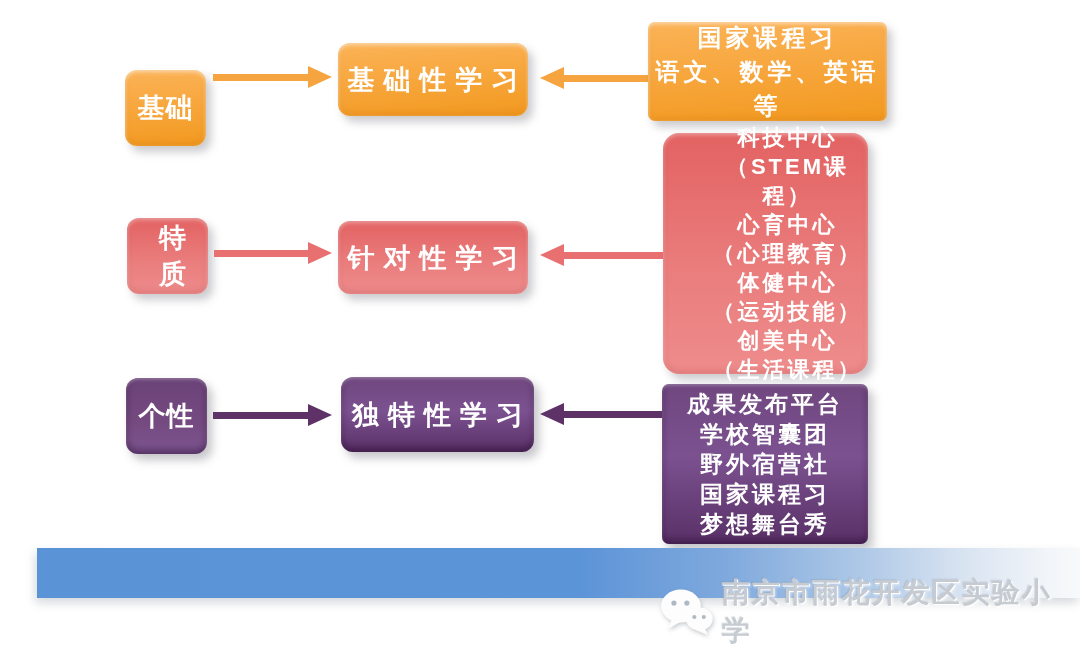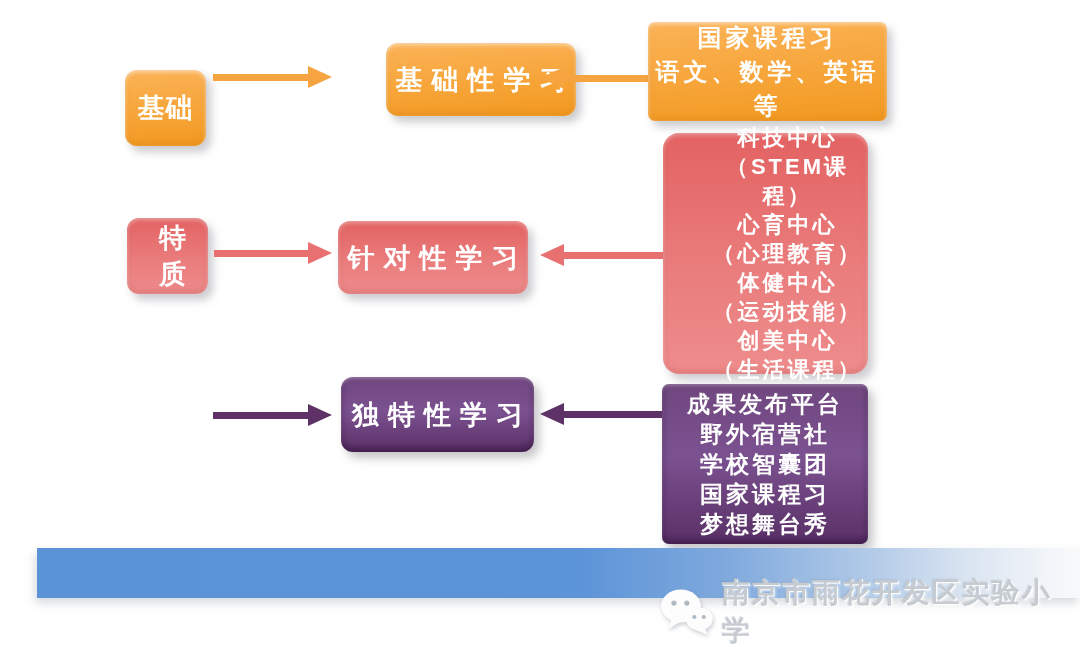--- a/index.html
+++ b/index.html
@@ -84,21 +84,21 @@
 
 <div class="stage">
 
   <div class="sq c-orange" style="left:125px; top:42px;margin-top:28px;">
     <span>基础</span>
   </div>
   <div class="arrow a-orange" style="left:213px; top:66px; width:119px;">
     <i class="tail"></i>
       <i class="head-r"></i>
   </div>
-  <div class="cbox c-orange" style="left:338px; top:43px;margin-left:48px;">
+  <div class="cbox c-orange" style="left:338px; top:43px;">
     <span>基础性学习</span>
   </div>
   <div class="arrow a-orange" style="left:540px; top:67px; width:110px;">
     <i class="head-l"></i>
       <i class="tail"></i>
   </div>
   <div class="detail c-orange d1">
     <div class="dl">国家课程习</div>
     <div class="dl">语文、数学、英语等</div>
   </div>
@@ -121,35 +121,38 @@
     <div class="dl">科技中心</div>
     <div class="dl">（STEM课程）</div>
     <div class="dl">心育中心</div>
     <div class="dl">（心理教育）</div>
     <div class="dl">体健中心</div>
     <div class="dl">（运动技能）</div>
     <div class="dl">创美中心</div>
     <div class="dl">（生活课程）</div>
   </div>
 
+  <div class="sq c-purple sq-purple" style="left:126px; top:378px;">
+    <span>个性</span>
+  </div>
   <div class="arrow a-purple" style="left:213px; top:404px; width:119px;">
     <i class="tail"></i>
       <i class="head-r"></i>
   </div>
   <div class="cbox c-purple" style="left:341px; top:377px; width:193px; height:75px;">
     <span>独特性学习</span>
   </div>
   <div class="arrow a-purple" style="left:540px; top:403px; width:122px;">
     <i class="head-l"></i>
       <i class="tail"></i>
   </div>
   <div class="detail c-purple d3">
     <div class="dl">成果发布平台</div>
+    <div class="dl">学校智囊团</div>
     <div class="dl">野外宿营社</div>
-    <div class="dl">学校智囊团</div>
     <div class="dl">国家课程习</div>
     <div class="dl">梦想舞台秀</div>
   </div>
 
   <div class="bar"></div>
   <div class="watermark">
     <svg class="wm-icon" width="54" height="46" viewBox="0 0 54 46">
       <ellipse cx="21" cy="17" rx="20" ry="16.5" fill="#fdfdfd"></ellipse>
       <path d="M12 30 L8 40 L22 32 Z" fill="#fdfdfd"></path>
       <circle cx="14" cy="14" r="2.6" fill="#aeb9c4"></circle>

